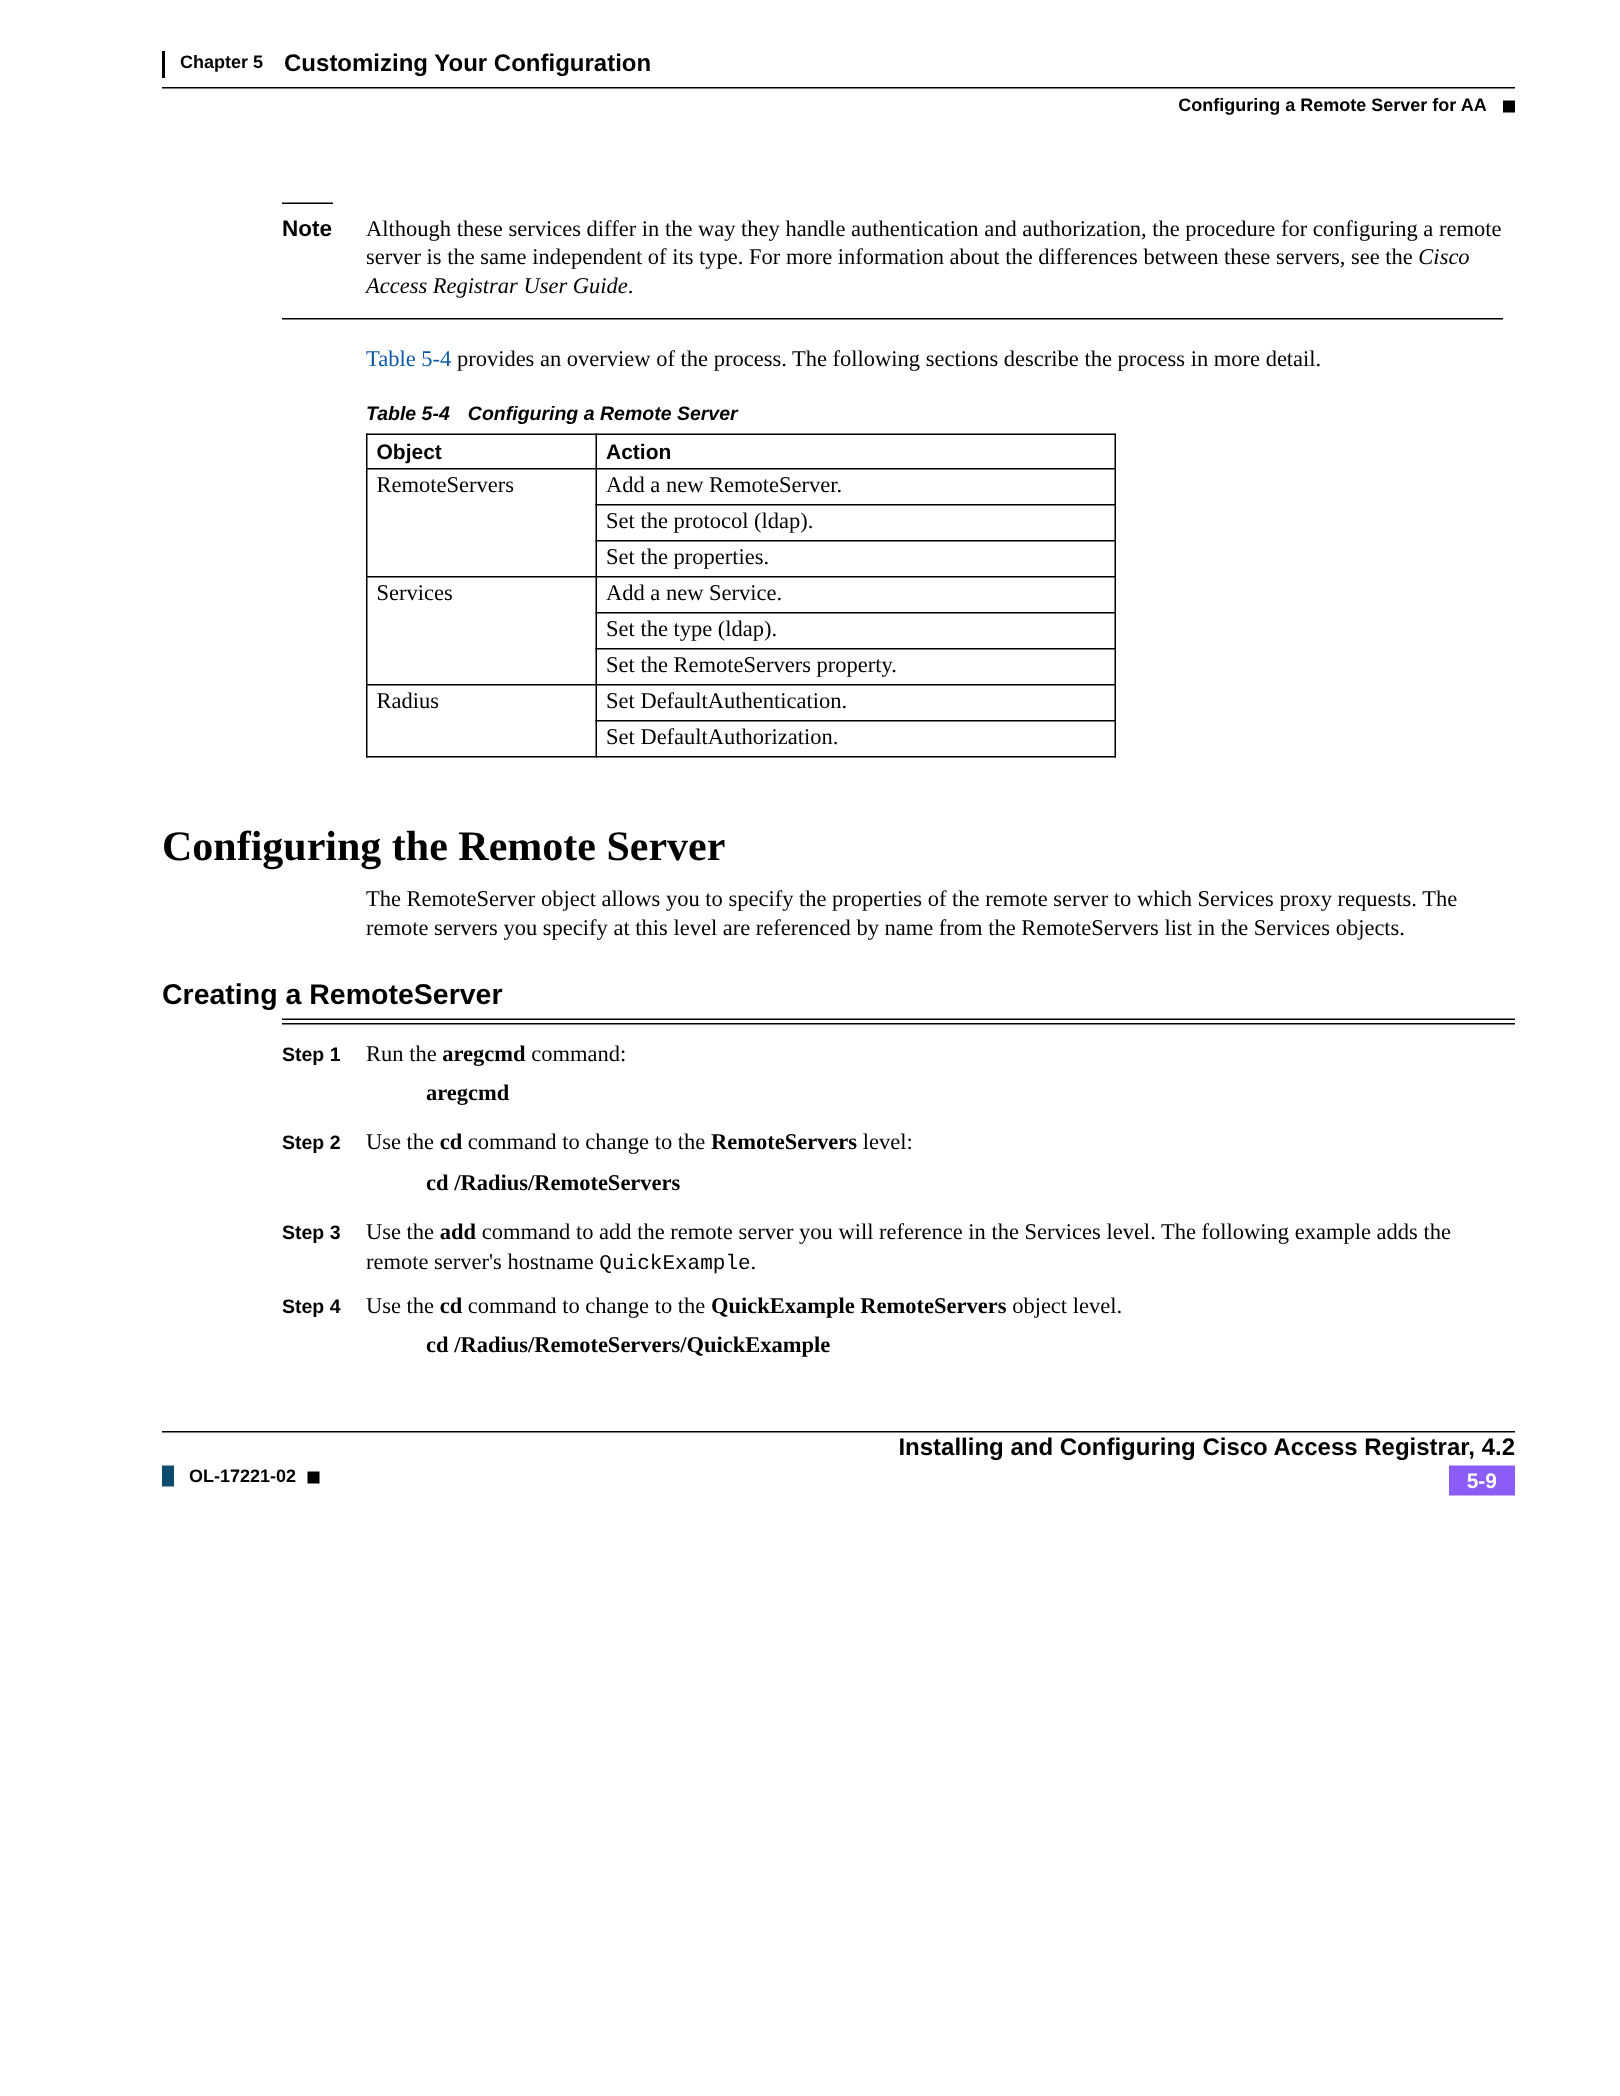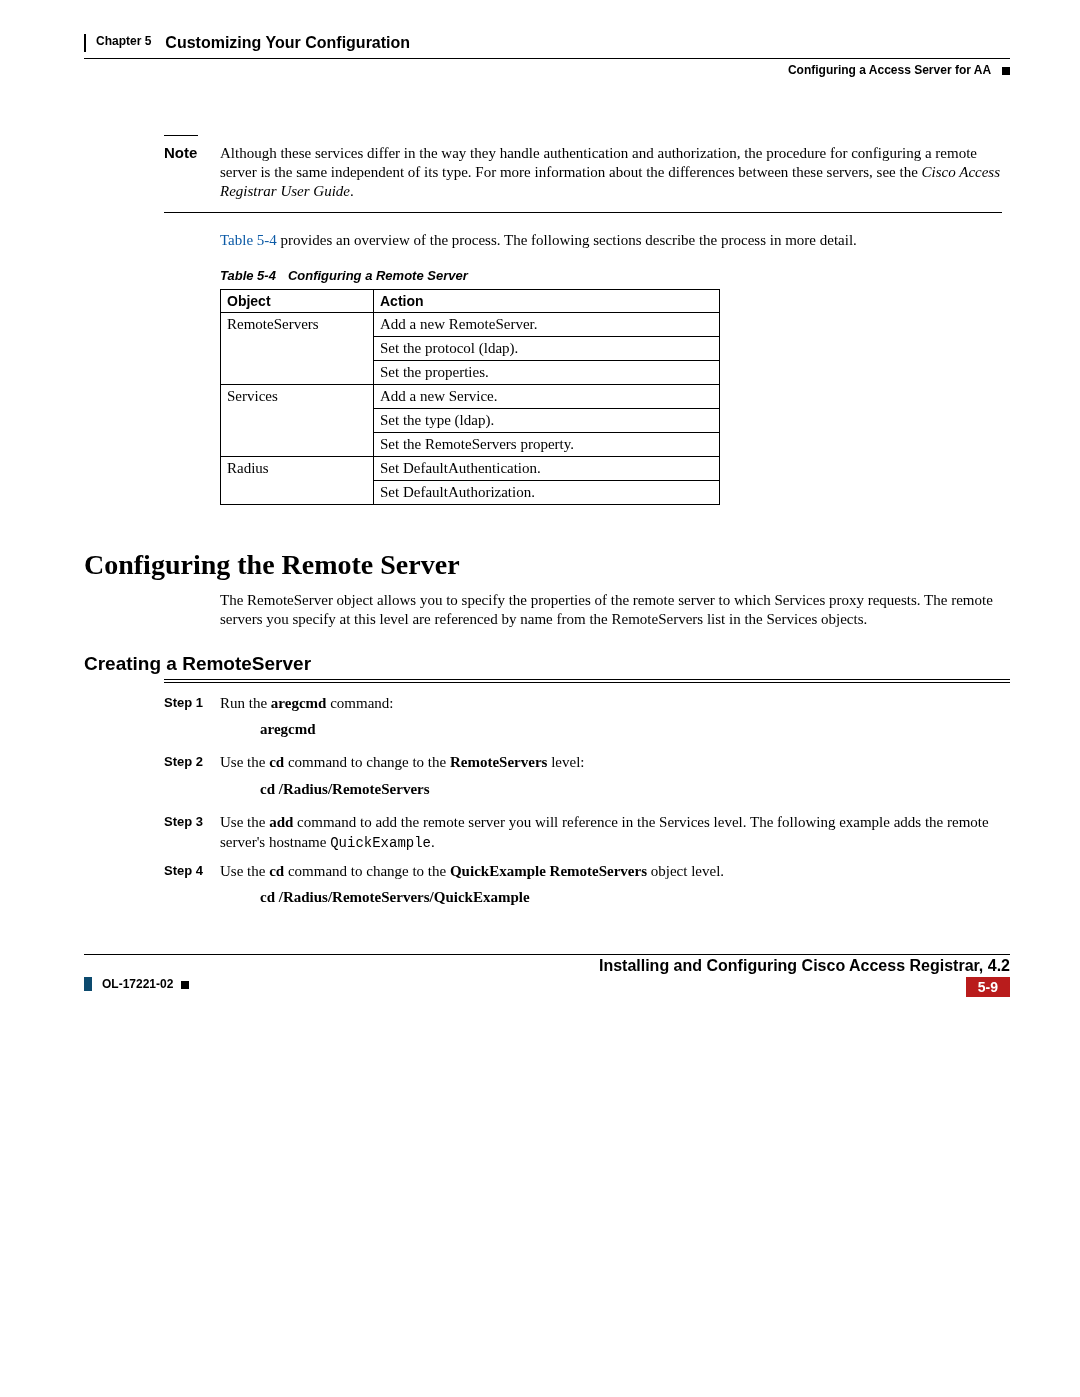--- a/index.html
+++ b/index.html
@@ -6,21 +6,21 @@
     font-family: "Times New Roman", Times, serif;
     font-size: 15px;
     color: #000;
     background: #fff;
     margin: 0;
     padding: 0;
     width: 1080px;
   }
   .page {
     position: relative;
-    padding: 34px 70px 40px 84px;
+    padding: 34px 70px 40px 108px;
     box-sizing: border-box;
   }
   .header-top {
     display: flex;
     border-left: 2px solid #000;
     padding-left: 10px;
     margin-bottom: 6px;
     font-family: Arial, Helvetica, sans-serif;
   }
   .chapter-label {
@@ -190,39 +190,39 @@
   .footer-left .sq {
     display: inline-block;
     width: 8px;
     height: 8px;
     background: #000;
     margin-left: 4px;
     margin-right: 4px;
     vertical-align: middle;
   }
   .pagenum {
-    background: #b91c1c;
+    background: #8b5cf6;
     color: #fff;
     font-weight: bold;
     font-size: 14px;
     padding: 2px 12px;
   }
 </style>
 </head>
 <body>
 
 <div class="page">
 
   <div class="header-top">
     <span class="chapter-label">Chapter 5</span>
     <span class="chapter-title">Customizing Your Configuration</span>
   </div>
   <hr class="header-rule">
   <div class="header-right">
-    <span>Configuring a Access Server for AA</span>
+    <span>Configuring a Remote Server for AA</span>
     <span class="sq"></span>
   </div>
 
   <div class="note-block">
     <div class="note-rule-top"></div>
     <div class="note-row">
       <div class="note-label">Note</div>
       <div class="note-text">
         <span>Although these services differ in the way they handle authentication and authorization, the procedure for configuring a remote server is the same independent of its type. For more information about the differences between these servers, see the </span><span class="italic">Cisco Access Registrar User Guide</span><span>.</span>
       </div>

